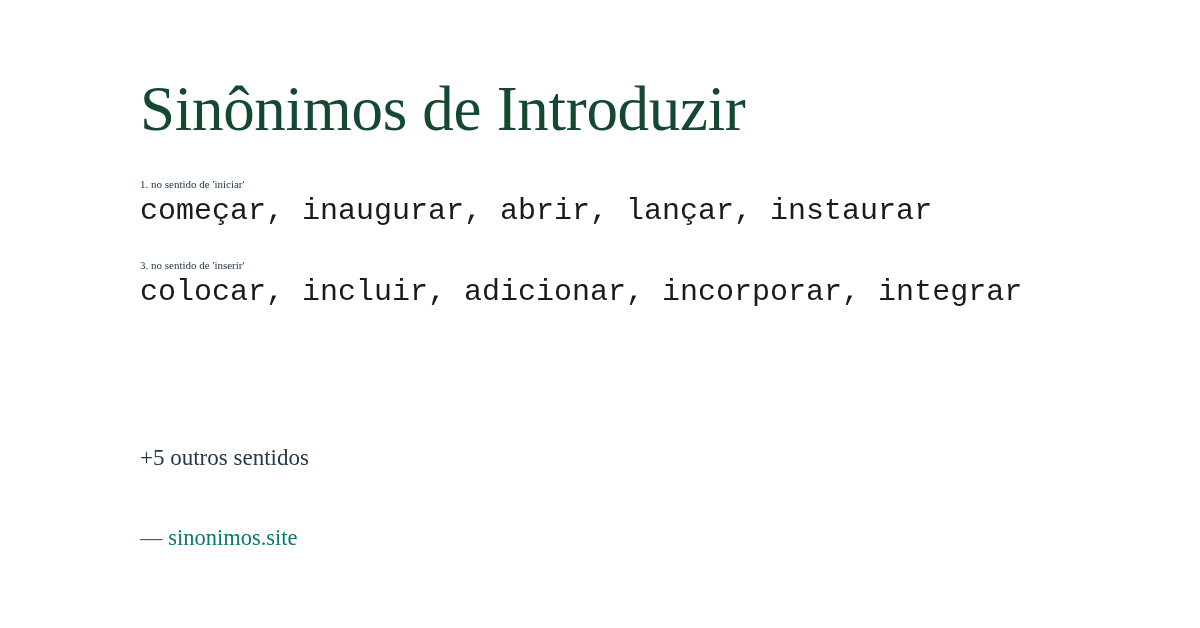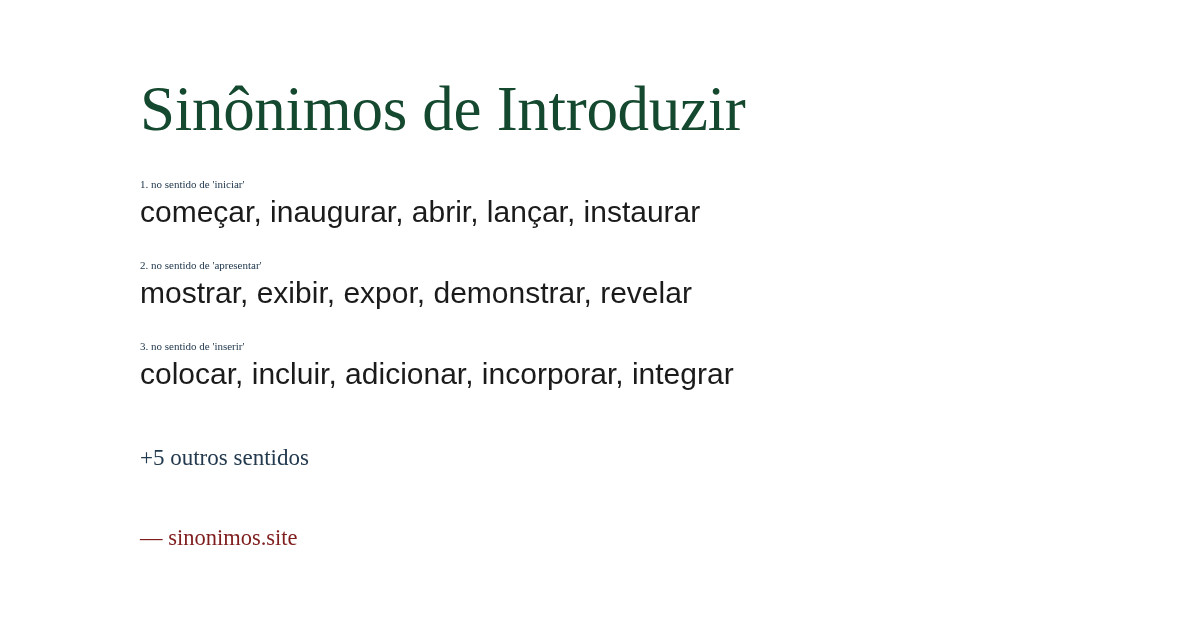--- a/index.html
+++ b/index.html
@@ -58,21 +58,21 @@
     font-family: "Liberation Serif", "DejaVu Serif", serif;
     font-size: 11px;
     line-height: 1.15;
     color: #22394e;
     white-space: nowrap;
   }
 
   .sense-words {
     display: block;
     margin-top: 3px;
-    font-family: Liberation Sans, sans-serif;
+    font-family: Liberation Mono, monospace;
     font-size: 30px;
     line-height: 1.18;
     color: #1b1b1b;
     white-space: nowrap;
   }
 
   .more-senses {
     position: absolute;
     left: 140px;
     top: 444px;
@@ -85,42 +85,38 @@
   }
 
   .attribution {
     position: absolute;
     left: 140px;
     top: 524px;
     margin: 0;
     font-family: "Liberation Serif", "DejaVu Serif", serif;
     font-size: 22.5px;
     line-height: 1.2;
-    color: #7f1d1d;
+    color: #0f766e;
     white-space: nowrap;
   }
 </style>
 </head>
 <body>
 
 <div class="card">
 
   <h1 class="title">Sinônimos de Introduzir</h1>
 
   <div class="senses">
 
     <div class="sense-block">
       <span class="sense-label">1. no sentido de 'iniciar'</span>
       <span class="sense-words">começar, inaugurar, abrir, lançar, instaurar</span>
     </div>
 
-    <div class="sense-block">
-      <span class="sense-label">2. no sentido de 'apresentar'</span>
-      <span class="sense-words">mostrar, exibir, expor, demonstrar, revelar</span>
-    </div>
 
     <div class="sense-block">
       <span class="sense-label">3. no sentido de 'inserir'</span>
       <span class="sense-words">colocar, incluir, adicionar, incorporar, integrar</span>
     </div>
 
   </div>
 
   <p class="more-senses">+5 outros sentidos</p>
 

